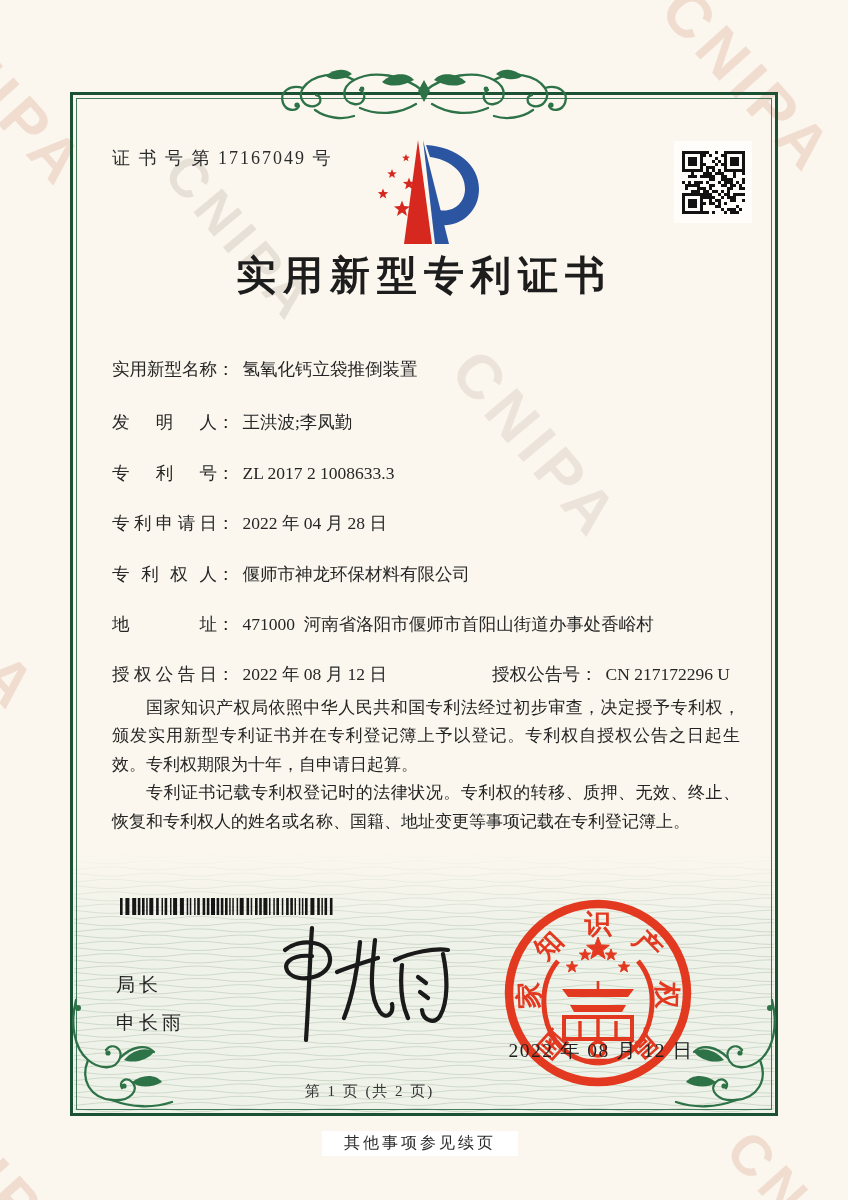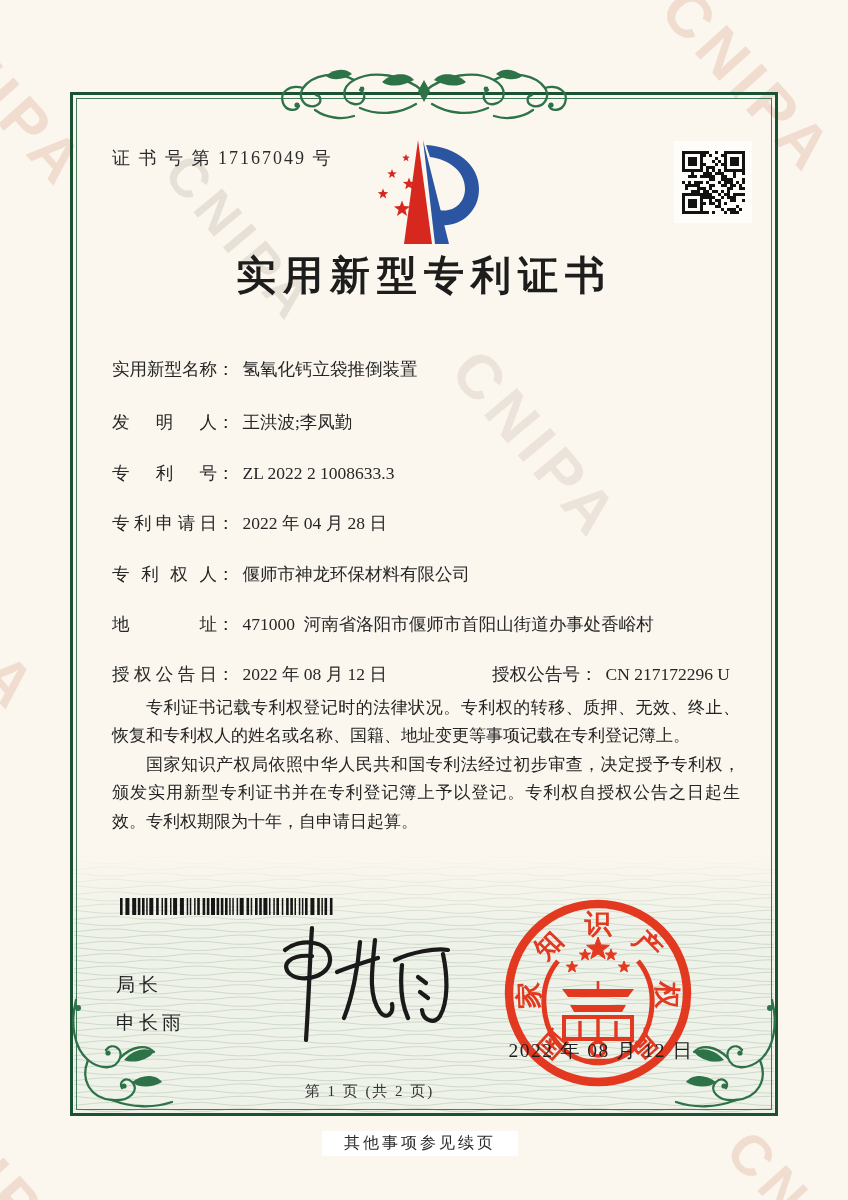--- a/index.html
+++ b/index.html
@@ -410,41 +410,41 @@
 
     <h1 class="title">实用新型专利证书</h1>
 
     <div class="frow" style="top:357px">
       <span class="flabel">实用新型名称</span><span class="fcolon">：</span><span class="fvalue">氢氧化钙立袋推倒装置</span>
     </div>
     <div class="frow" style="top:410px">
       <span class="flabel">发明人</span><span class="fcolon">：</span><span class="fvalue">王洪波;李凤勤</span>
     </div>
     <div class="frow" style="top:461px">
-      <span class="flabel">专利号</span><span class="fcolon">：</span><span class="fvalue">ZL 2022 2 1008633.3</span>
+      <span class="flabel">专利号</span><span class="fcolon">：</span><span class="fvalue">ZL 2017 2 1008633.3</span>
     </div>
     <div class="frow" style="top:511px">
       <span class="flabel">专利申请日</span><span class="fcolon">：</span><span class="fvalue">2022 年 04 月 28 日</span>
     </div>
     <div class="frow" style="top:562px">
       <span class="flabel">专利权人</span><span class="fcolon">：</span><span class="fvalue">偃师市神龙环保材料有限公司</span>
     </div>
     <div class="frow" style="top:612px">
       <span class="flabel">地址</span><span class="fcolon">：</span><span class="fvalue">471000  河南省洛阳市偃师市首阳山街道办事处香峪村</span>
     </div>
     <div class="frow" style="top:662px">
       <span class="flabel">授权公告日</span><span class="fcolon">：</span><span class="fvalue">2022 年 08 月 12 日</span>
       <span class="grant-no">
         <span class="flabel">授权公告号</span><span class="fcolon">：</span><span class="fvalue">CN 217172296 U</span>
       </span>
     </div>
 
     <div class="paras">
+      <p>国家知识产权局依照中华人民共和国专利法经过初步审查，决定授予专利权，颁发实用新型专利证书并在专利登记簿上予以登记。专利权自授权公告之日起生效。专利权期限为十年，自申请日起算。</p>
       <p>专利证书记载专利权登记时的法律状况。专利权的转移、质押、无效、终止、恢复和专利权人的姓名或名称、国籍、地址变更等事项记载在专利登记簿上。</p>
-      <p>国家知识产权局依照中华人民共和国专利法经过初步审查，决定授予专利权，颁发实用新型专利证书并在专利登记簿上予以登记。专利权自授权公告之日起生效。专利权期限为十年，自申请日起算。</p>
     </div>
 
     <svg class="barcode" id="barcode" width="218" height="17" viewBox="0 0 218 17">
         <rect x="0.0" y="0" width="2.6" height="17" fill="#161616"></rect>
         <rect x="5.4" y="0" width="4" height="17" fill="#161616"></rect>
         <rect x="12.2" y="0" width="4" height="17" fill="#161616"></rect>
         <rect x="17.8" y="0" width="2.6" height="17" fill="#161616"></rect>
         <rect x="22.0" y="0" width="2.6" height="17" fill="#161616"></rect>
         <rect x="26.2" y="0" width="1.5" height="17" fill="#161616"></rect>
         <rect x="29.3" y="0" width="4" height="17" fill="#161616"></rect>

